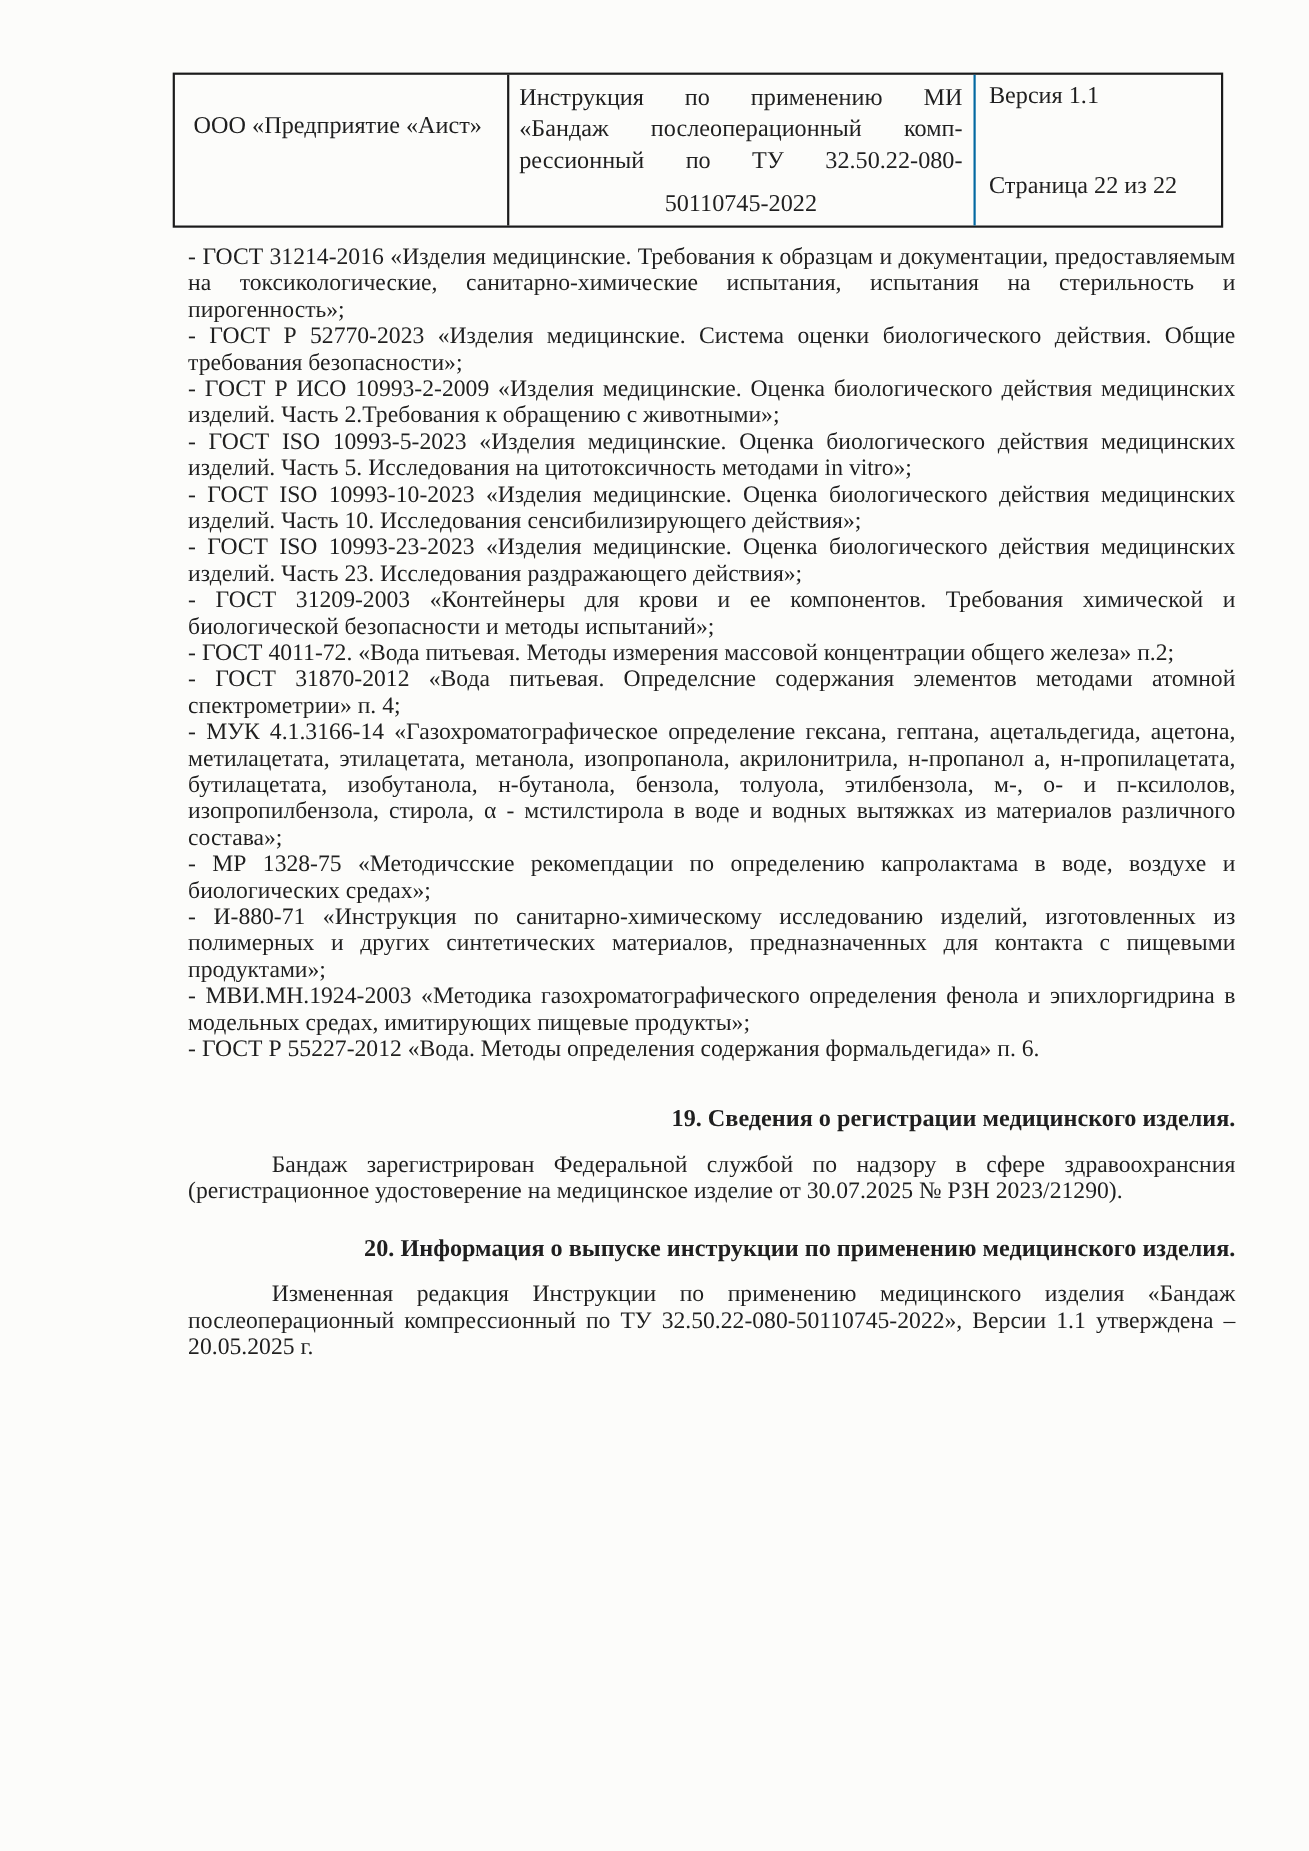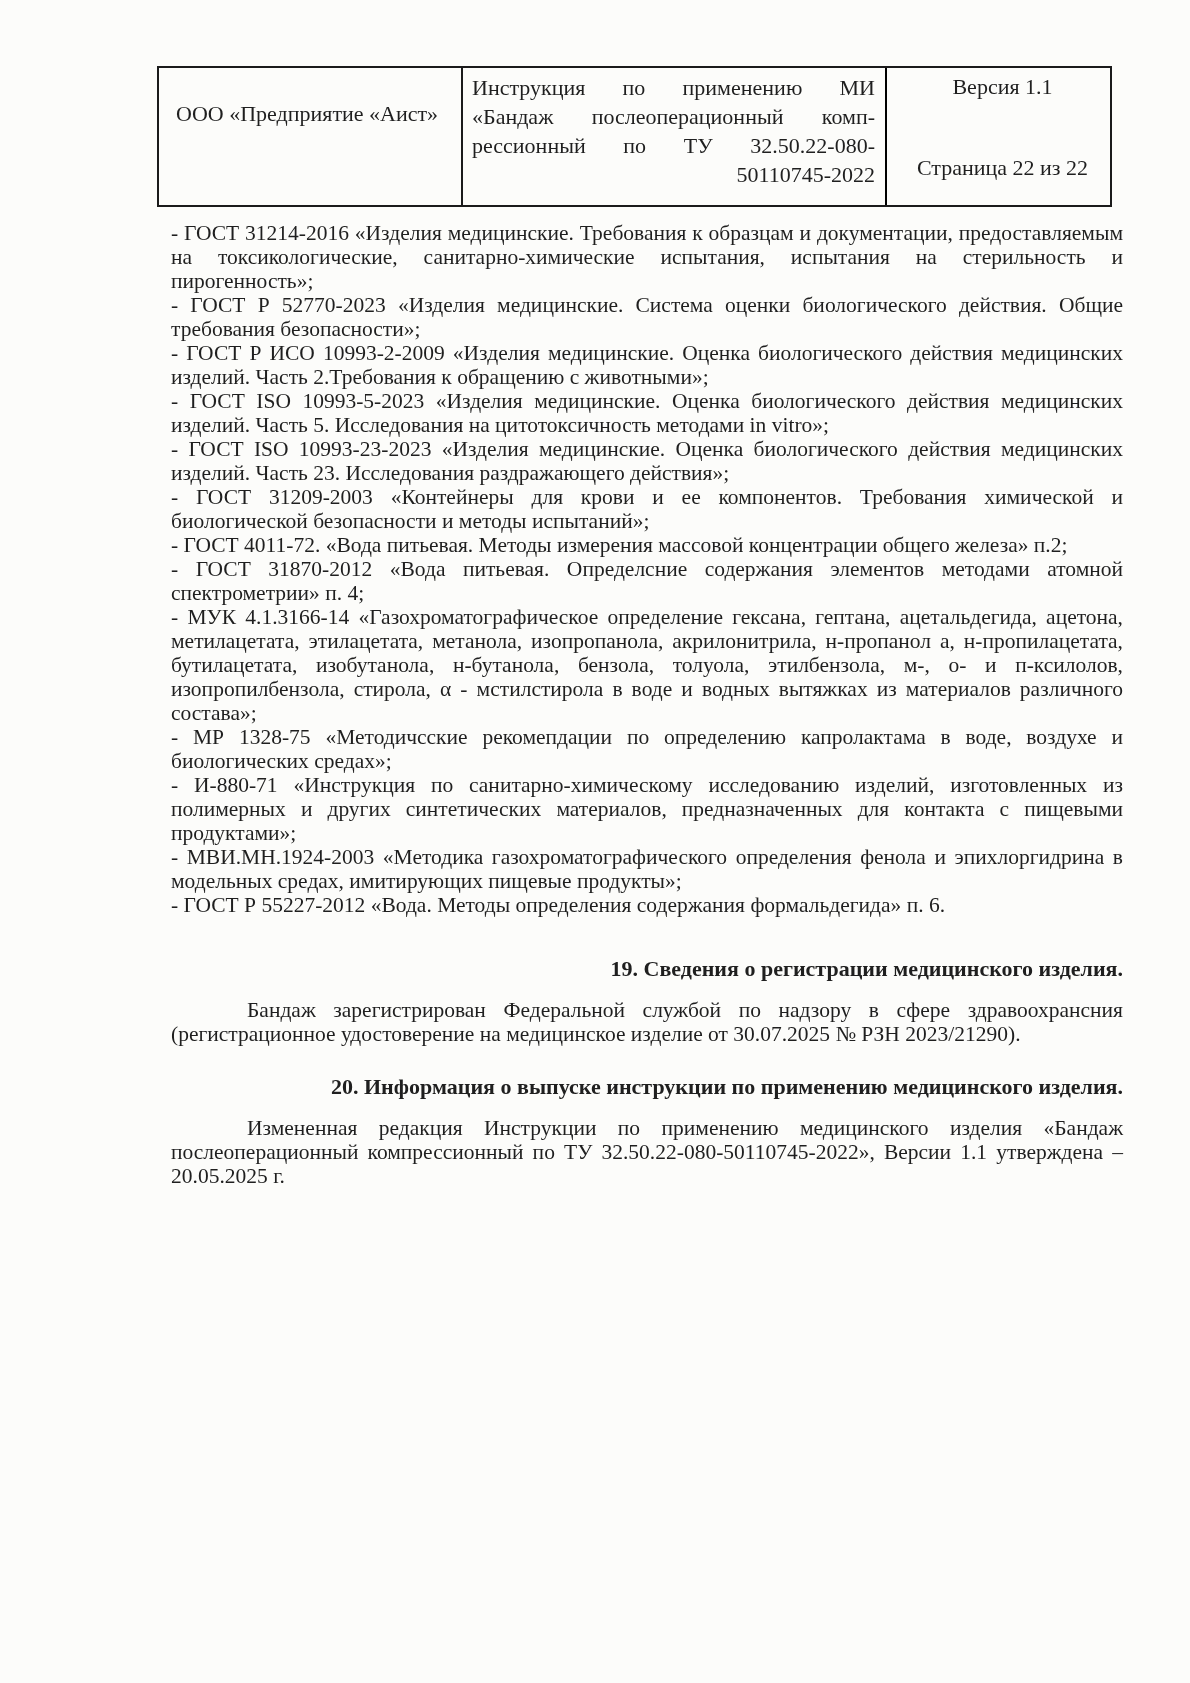--- a/index.html
+++ b/index.html
@@ -27,34 +27,33 @@
   }
   .ht-cell { box-sizing: border-box; font-size: 22px; }
   .ht-company {
     width: 304px;
     border-right: 2px solid #1b1b1b;
     padding: 32px 8px 8px 17px;
     line-height: 27px;
   }
   .ht-title {
     width: 424px;
-    border-right: 2px solid #000000;
+    border-right: 2px solid #0369a1;
     padding: 5px 10px 4px 9px;
     line-height: 29px;
   }
   .ht-title .jline { text-align: justify; text-align-last: justify; }
-  .ht-title .lline { text-align: right; }
+  .ht-title .lline { text-align: center; margin-top: 10px; }
   .ht-meta {
     flex: 1;
     padding: 5px 4px 24px 12px;
     display: flex;
     flex-direction: column;
     justify-content: space-between;
     line-height: 27px;
-    align-items: center;
   }
 
   
   .content {
     position: absolute;
     left: 171px;
     top: 221px;
     width: 952px;
     font-size: 21.5px;
     line-height: 24px;
@@ -92,20 +91,21 @@
       <div>Страница 22 из 22</div>
     </div>
   </div>
 
   <div class="content">
     <div>
         <div class="std-item">- ГОСТ 31214-2016 «Изделия медицинские. Требования к образцам и документации, предоставляемым на токсикологические, санитарно-химические испытания, испытания на стерильность и пирогенность»;</div>
         <div class="std-item">- ГОСТ Р 52770-2023 «Изделия медицинские. Система оценки биологического действия. Общие требования безопасности»;</div>
         <div class="std-item">- ГОСТ Р ИСО 10993-2-2009 «Изделия медицинские. Оценка биологического действия медицинских изделий. Часть 2.Требования к обращению с животными»;</div>
         <div class="std-item">- ГОСТ ISO 10993-5-2023 «Изделия медицинские. Оценка биологического действия медицинских изделий. Часть 5. Исследования на цитотоксичность методами in vitro»;</div>
+        <div class="std-item">- ГОСТ ISO 10993-10-2023 «Изделия медицинские. Оценка биологического действия медицинских изделий. Часть 10. Исследования сенсибилизирующего действия»;</div>
         <div class="std-item">- ГОСТ ISO 10993-23-2023 «Изделия медицинские. Оценка биологического действия медицинских изделий. Часть 23. Исследования раздражающего действия»;</div>
         <div class="std-item">- ГОСТ 31209-2003 «Контейнеры для крови и ее компонентов. Требования химической и биологической безопасности и методы испытаний»;</div>
         <div class="std-item">- ГОСТ 4011-72. «Вода питьевая. Методы измерения массовой концентрации общего железа» п.2;</div>
         <div class="std-item">- ГОСТ 31870-2012 «Вода питьевая. Определсние содержания элементов методами атомной спектрометрии» п. 4;</div>
         <div class="std-item">- МУК 4.1.3166-14 «Газохроматографическое определение гексана, гептана, ацетальдегида, ацетона, метилацетата, этилацетата, метанола, изопропанола, акрилонитрила, н-пропанол а, н-пропилацетата, бутилацетата, изобутанола, н-бутанола, бензола, толуола, этилбензола, м-, о- и п-ксилолов, изопропилбензола, стирола, α - мстилстирола в воде и водных вытяжках из материалов различного состава»;</div>
         <div class="std-item">- МР 1328-75 «Методичсские рекомепдации по определению капролактама в воде, воздухе и биологических средах»;</div>
         <div class="std-item">- И-880-71 «Инструкция по санитарно-химическому исследованию изделий, изготовленных из полимерных и других синтетических материалов, предназначенных для контакта с пищевыми продуктами»;</div>
         <div class="std-item">- МВИ.МН.1924-2003 «Методика газохроматографического определения фенола и эпихлоргидрина в модельных средах, имитирующих пищевые продукты»;</div>
         <div class="std-item">- ГОСТ Р 55227-2012 «Вода. Методы определения содержания формальдегида» п. 6.</div>
       </div>

